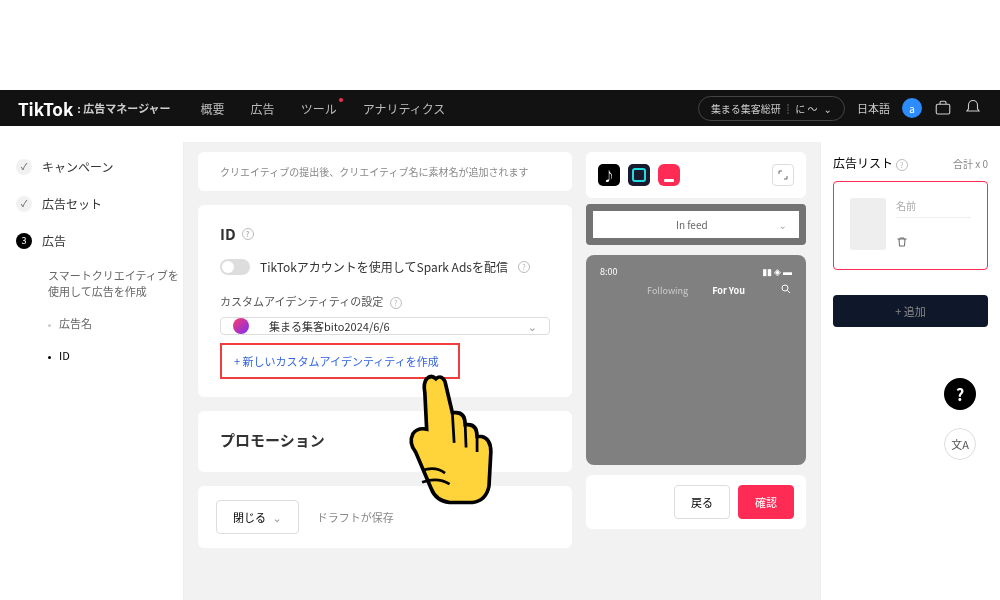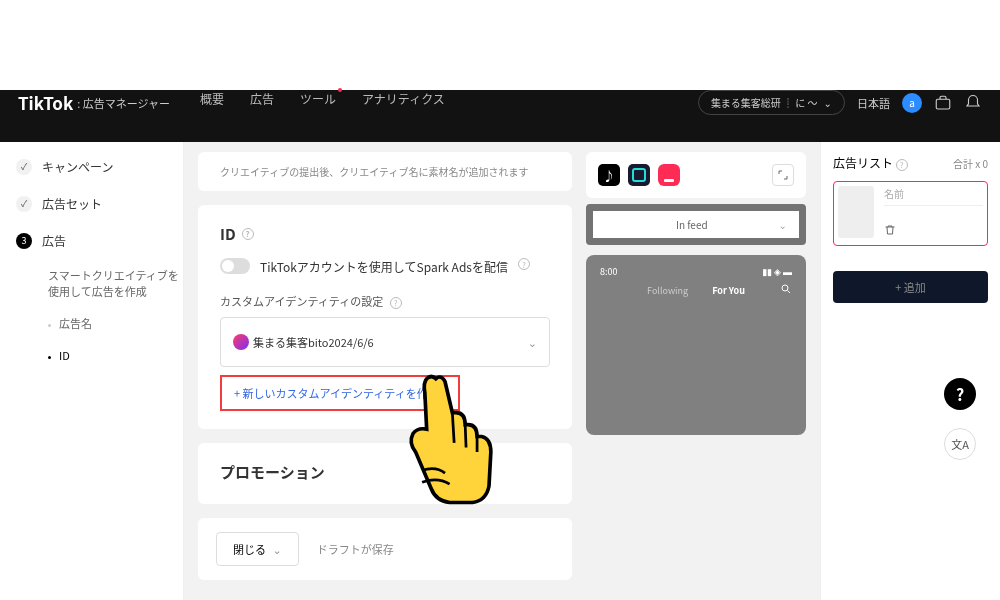--- a/index.html
+++ b/index.html
@@ -1,20 +1,20 @@
 <!DOCTYPE html>
 <html><head>
 <meta charset="utf-8">
 <style>
 *{box-sizing:border-box;margin:0;padding:0;font-family:-apple-system,BlinkMacSystemFont,"Segoe UI","Hiragino Sans","Noto Sans CJK JP",sans-serif}
 body{background:#fff;overflow:hidden;width:1000px;height:600px;position:relative}
-.topbar{height:52px;background:#121212;display:flex;align-items:flex-start;padding:0 18px;color:#fff;position:absolute;top:90px;left:0;right:0}
+.topbar{height:36px;background:#121212;display:flex;align-items:center;padding:0 18px;color:#fff;position:absolute;top:90px;left:0;right:0}
 .whitespace-top{height:90px;background:#fff;position:absolute;top:0;left:0;right:0}
 .brand{font-size:17px;font-weight:700;display:flex;align-items:center;gap:4px}
-.brand-sub{font-size:11px;font-weight:400;color:#ccc}
+.brand-sub{font-size:11px;font-weight:700;color:#ccc}
 .topnav{display:flex;gap:26px;margin-left:30px}
 .topnav-item{font-size:12px;color:#bbb;cursor:pointer;position:relative}
 .red-dot::after{content:"";position:absolute;top:-2px;right:-6px;width:4px;height:4px;background:#fe2c55;border-radius:50%}
 .top-right{margin-left:auto;display:flex;align-items:center;gap:12px}
 .account-pill{border:1px solid #444;border-radius:16px;padding:4px 12px;font-size:10px;color:#ccc;display:flex;align-items:center;gap:6px}
 .lang{font-size:11px;color:#ccc}
 .avatar{width:20px;height:20px;border-radius:50%;background:#2d8cff;color:#fff;display:flex;align-items:center;justify-content:center;font-size:10px}
 .icon-white{width:18px;height:18px;fill:none;stroke:#ccc;stroke-width:1.5}
 .layout{position:absolute;top:142px;left:0;right:0;bottom:0;display:flex;background:#f2f2f2}
 .sidebar{width:184px;background:#fff;border-right:1px solid #eee;padding:6px 0}
@@ -24,51 +24,51 @@
 .num-circle{background:#000;color:#fff}
 .sub{padding-left:48px;font-size:11px;color:#666;padding-top:8px;padding-bottom:8px}
 .sub.active{color:#000;border-left:2px solid #000;margin-left:-2px}
 .sub-dot{display:inline-block;width:3px;height:3px;border-radius:50%;background:#ccc;margin-right:8px;vertical-align:middle}
 .main{flex:1;padding:10px 14px;overflow:hidden;display:flex;gap:14px}
 .left-col{flex:1;display:flex;flex-direction:column;gap:14px}
 .card{background:#fff;border-radius:6px;padding:18px 22px;font-size:12px;color:#333}
 .hint{font-size:10px;color:#888}
 .section-title{font-size:15px;font-weight:600;margin-bottom:4px;display:flex;align-items:center;gap:6px}
 .info-icon{width:12px;height:12px;border:1px solid #bbb;border-radius:50%;display:inline-flex;align-items:center;justify-content:center;font-size:8px;color:#bbb}
-.toggle-row{display:flex;gap:10px;margin-top:14px}
+.toggle-row{display:flex;align-items:center;gap:10px;margin-top:14px}
 .toggle{width:30px;height:16px;background:#ddd;border-radius:10px;position:relative}
 .toggle::after{content:"";position:absolute;width:12px;height:12px;background:#fff;border-radius:50%;top:2px;left:2px}
 .field-label{font-size:11px;color:#555;margin-top:18px;margin-bottom:8px}
-.select-box{border:1px solid #ddd;border-radius:4px;padding:16px 12px;display:flex;align-items:flex-end;gap:4px;background:#fff;font-size:11px}
+.select-box{border:1px solid #ddd;border-radius:4px;padding:0 12px;display:flex;align-items:flex-end;gap:20px;background:#fff;font-size:11px}
 .select-box .chev{margin-left:auto;color:#999}
 .ff-icon{width:16px;height:16px;border-radius:50%;background:linear-gradient(135deg,#ff3b6b,#7b2ff7);flex-shrink:0}
 .create-link{border:2px solid #f03e3e;padding:8px 12px;margin-top:8px;font-size:11px;color:#3265e3;cursor:pointer;width:240px}
 .right-col{width:220px;display:flex;flex-direction:column;gap:10px}
 .preview-top{background:#fff;border-radius:6px;padding:12px;display:flex;align-items:center;gap:8px}
 .app-icon{width:22px;height:22px;border-radius:5px;display:flex;align-items:center;justify-content:center}
 .tt-ico{background:#000;color:#fff;font-size:12px;font-weight:700}
 .capcut-ico{background:#1a1a2e;position:relative}
 .capcut-ico::after{content:"";position:absolute;width:10px;height:10px;border:2px solid #2dd;border-radius:3px}
 .red-ico{background:#fe2c55;border-radius:6px}
 .red-ico::after{content:"";display:block;width:10px;height:3px;background:#fff;margin:10px auto 0;border-radius:1px}
 .expand-ico{margin-left:auto;width:22px;height:22px;border:1px solid #ddd;border-radius:4px;display:flex;align-items:center;justify-content:center}
 .preview-dd{background:#fff;border:7px solid #737373;border-radius:4px;padding:6px 12px;font-size:10px;color:#666;display:flex;align-items:center;margin-top:-4px}
-.phone{background:#808080;border-radius:8px;height:180px;padding:10px 14px;color:#fff;position:relative}
+.phone{background:#808080;border-radius:8px;height:210px;padding:10px 14px;color:#fff;position:relative}
 .phone-status{display:flex;justify-content:space-between;font-size:9px}
 .phone-tabs{display:flex;justify-content:center;gap:24px;margin-top:6px;font-size:9px}
 .phone-tabs span:first-child{color:#ccc}
 .phone-tabs span:last-child{font-weight:600}
 .phone-search{position:absolute;right:14px;top:28px}
 .footer-row{background:#fff;border-radius:6px;padding:14px 18px;display:flex;align-items:center;gap:10px}
 .btn{padding:8px 16px;border-radius:4px;font-size:11px;cursor:pointer;border:1px solid #ddd;background:#fff}
 .btn-primary{background:#fe2c55;color:#fff;border-color:#fe2c55}
 .right-panel{width:180px;background:#fff;padding:12px;border-left:1px solid #eee}
 .rp-header{display:flex;justify-content:space-between;align-items:flex-end;font-size:12px;margin-bottom:10px}
 .rp-count{font-size:10px;color:#888}
-.rp-card{border:1px solid #fe2c55;border-radius:4px;padding:4px;display:flex;gap:10px;align-items:flex-start}
+.rp-card{border:1px solid #fe2c55;border-radius:4px;padding:16px;display:flex;gap:10px;align-items:flex-start}
 .rp-thumb{width:36px;height:52px;background:#eee;border-radius:3px}
 .rp-input{font-size:10px;color:#aaa;border-bottom:1px solid #eee;padding-bottom:4px;flex:1}
 .rp-add{margin-top:25px;text-align:center;padding:8px;background:#0f172a;border-radius:4px;font-size:11px;color:#888}
 .fab-help{position:absolute;right:24px;bottom:190px;width:32px;height:32px;background:#000;border-radius:50%;color:#fff;display:flex;align-items:center;justify-content:center;font-size:16px;font-weight:700}
 .fab-lang{position:absolute;right:24px;bottom:140px;width:32px;height:32px;background:#fff;border:1px solid #ddd;border-radius:50%;display:flex;align-items:center;justify-content:center;font-size:11px;color:#555}
 .hand-cursor{position:absolute;left:390px;top:365px;width:110px;pointer-events:none;z-index:50}
 .trash{width:12px;height:12px;color:#666}
 .draft-text{font-size:11px;color:#888;margin-left:8px}
 </style>
 </head>
@@ -186,20 +186,24 @@
         </div>
         <div class="phone-tabs">
           <span>Following</span>
           <span>For You</span>
         </div>
         <svg class="phone-search" width="12" height="12" viewBox="0 0 24 24" fill="none" stroke="#fff" stroke-width="2">
             <circle cx="10" cy="10" r="6"></circle>
             <path d="M20 20l-5-5"></path>
           </svg>
       </div>
+      <div class="footer-row" style="justify-content:flex-end;gap:8px;padding:10px 12px">
+        <button class="btn">戻る</button>
+        <button class="btn btn-primary">確認</button>
+      </div>
     </div>
   </div>
 
   <div class="right-panel">
     <div class="rp-header">
       <span>
         <span>広告リスト</span> <span class="info-icon">?</span>
       </span>
       <span class="rp-count">合計 x 0</span>
     </div>

